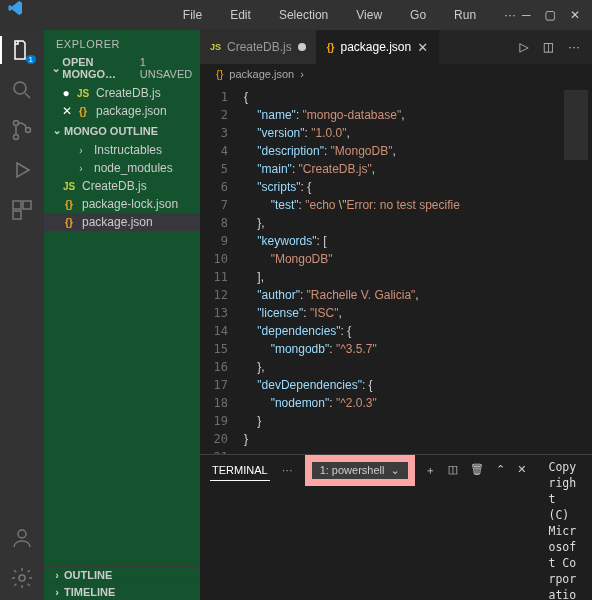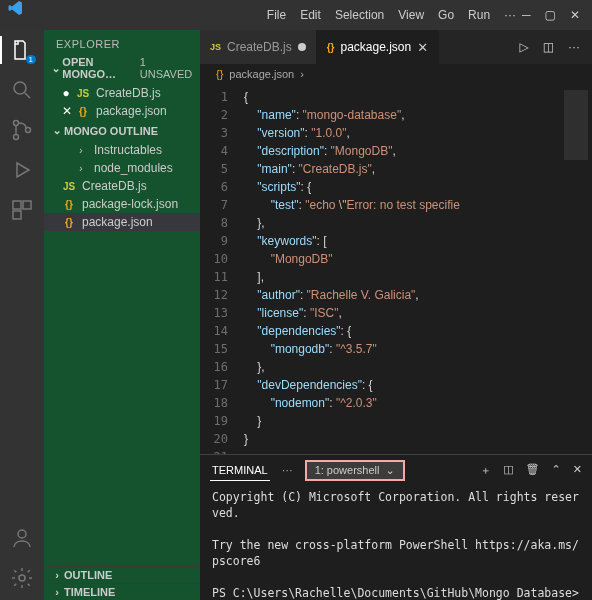--- a/index.html
+++ b/index.html
@@ -1,18 +1,18 @@
 <!DOCTYPE html>
 <html><head>
 <meta charset="utf-8">
 <style>
 * { margin:0; padding:0; box-sizing:border-box; font-family:"Segoe UI",sans-serif; }
 body { background:#1e1e1e; color:#ccc; width:592px; height:600px; overflow:hidden; font-size:12px; }
 .titlebar { height:30px; background:#323233; display:flex; align-items:center; padding:0 8px; color:#ccc; font-size:12px; }
-.titlebar .menus { display:flex; gap:2px; }
+.titlebar .menus { display:flex; gap:16px; }
 .titlebar .menus span { padding:4px 6px; cursor:default; }
 .titlebar .title { flex:1; text-align:center; color:#999; font-size:11px; overflow:hidden; white-space:nowrap; }
 .titlebar .winctl { display:flex; gap:14px; color:#ccc; padding-right:4px; }
 .layout { display:flex; height:calc(100% - 30px); }
 .activity { width:44px; background:#333; display:flex; flex-direction:column; align-items:center; padding-top:8px; gap:16px; }
 .activity .aicon { width:24px; height:24px; color:#777; display:flex; align-items:center; justify-content:center; position:relative; }
 .activity .aicon.active { color:#fff; }
 .activity .aicon.active::before { content:""; position:absolute; left:-10px; top:-2px; width:2px; height:28px; background:#fff; }
 .activity .abadge { position:absolute; bottom:-2px; right:-2px; background:#007acc; color:#fff; border-radius:8px; font-size:8px; padding:0 3px; }
 .activity .bottom { margin-top:auto; margin-bottom:10px; display:flex; flex-direction:column; gap:16px; align-items:center; }
@@ -42,25 +42,25 @@
 .breadcrumb { padding:4px 16px; font-size:11px; color:#aaa; display:flex; align-items:center; gap:6px; background:#1e1e1e; }
 .editor-wrap { flex:1; display:flex; overflow:hidden; position:relative; }
 .gutter { width:36px; background:#1e1e1e; color:#6e6e6e; text-align:right; padding:4px 8px 4px 0; font-family:Consolas,monospace; font-size:12px; line-height:18px; }
 .code { flex:1; padding:4px 0 4px 8px; font-family:Consolas,monospace; font-size:12px; line-height:18px; white-space:pre; color:#d4d4d4; overflow:hidden; }
 .minimap { width:32px; background:#1e1e1e; position:relative; }
 .minimap .blk { position:absolute; right:4px; width:24px; background:#3a3a3a; opacity:0.6; }
 .tk-key { color:#9cdcfe; }
 .tk-str { color:#ce9178; }
 .tk-pun { color:#d4d4d4; }
 .tk-esc { color:#d7ba7d; }
-.terminal-panel { height:146px; background:#1e1e1e; border-top:1px solid #414141; display:flex; flex-direction:column; }
+.terminal-panel { height:146px; background:#1e1e1e; border-top:1px solid #414141; display:flex; flex-direction:row; }
 .term-tabs { display:flex; align-items:center; height:30px; padding:0 10px; gap:10px; font-size:11px; color:#aaa; }
 .term-tabs .tt { padding:4px 2px; cursor:default; }
 .term-tabs .tt.active { color:#fff; border-bottom:1px solid #fff; }
-.term-tabs .sel { background:#3c3c3c; color:#ccc; padding:2px 8px; border:2px solid #fca5a5; display:flex; align-items:center; gap:6px; font-size:11px; }
+.term-tabs .sel { background:#3c3c3c; color:#ccc; padding:2px 8px; border:7px solid #fca5a5; display:flex; align-items:center; gap:6px; font-size:11px; }
 .term-tabs .ticons { margin-left:auto; display:flex; gap:12px; color:#ccc; }
 .term-body { flex:1; padding:4px 12px; font-family:Consolas,monospace; font-size:11.5px; line-height:16px; color:#ddd; overflow:hidden; white-space:pre-wrap; word-break:break-all; }
 svg { width:100%; height:100%; }
 </style>
 </head>
 <body>
 
 <div class="titlebar">
   <svg width="16" height="16" style="margin-right:6px">
       <path d="M11 1 L14 2.5 L14 13.5 L11 15 L4 9.5 L1.5 11 L0.5 10 L0.5 6 L1.5 5 L4 6.5 Z" fill="#3b9eea"></path>

